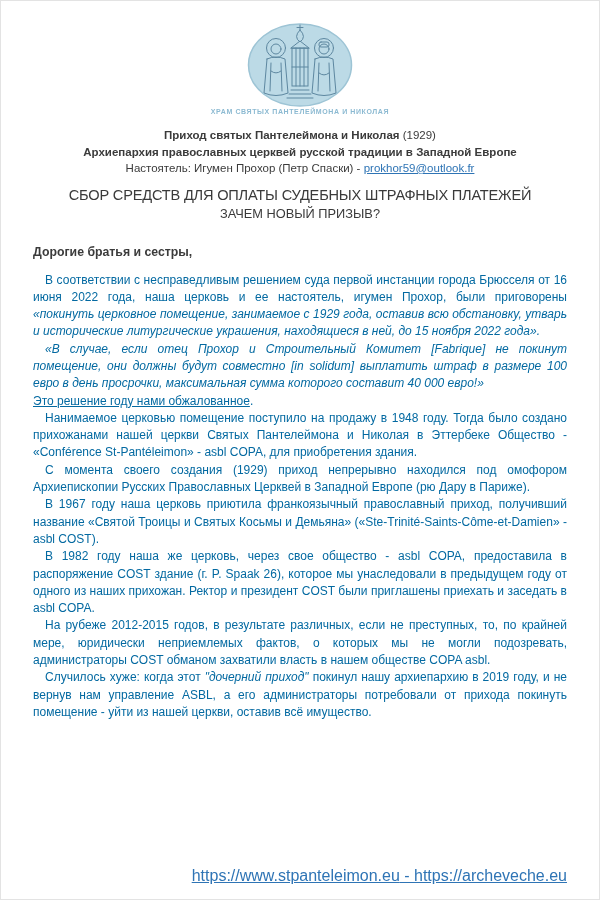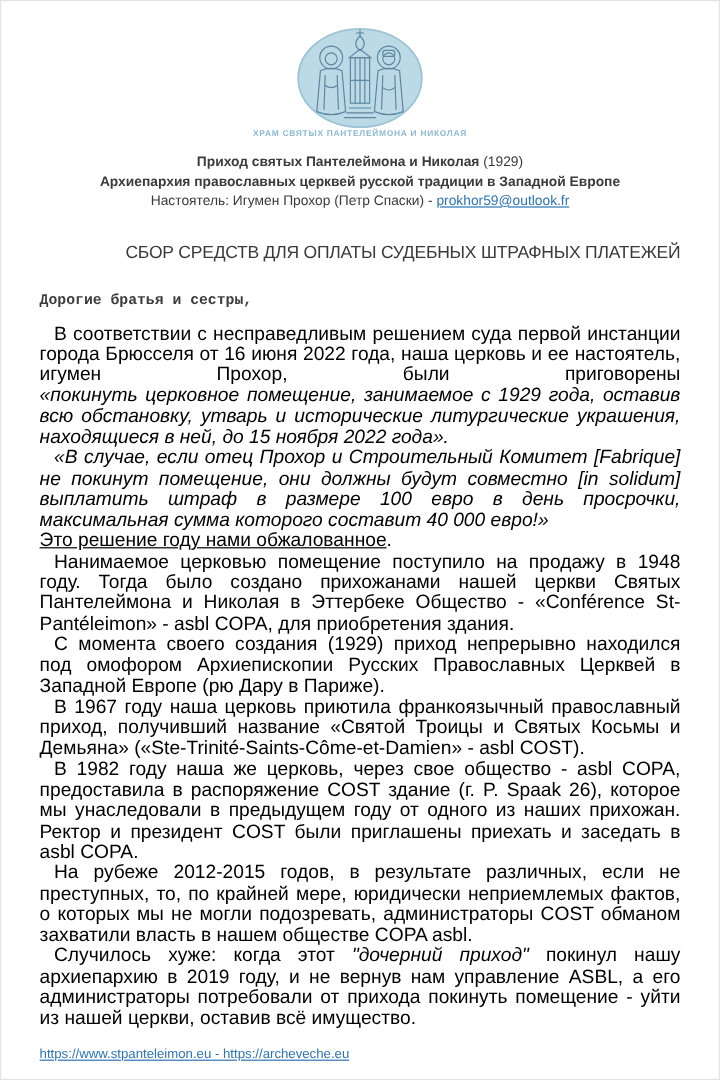--- a/index.html
+++ b/index.html
@@ -16,41 +16,41 @@
   
   .logo-wrap { text-align:center; margin-bottom:12px; }
   .logo-svg { display:block; margin:0 auto; }
   .logo-caption {
     font-size:7px; font-weight:bold; letter-spacing:0.6px;
     color:#8cbad2; margin-top:1px; white-space:nowrap;
   }
   
   .header-block {
     text-align:center; font-size:11.5px; line-height:16.5px;
-    color:#3b3b3b; margin-bottom:26px;
+    color:#3b3b3b; margin-bottom:10px;
   }
   .b { font-weight:bold; }
   .link { color:#2e74b5; text-decoration:underline; cursor:pointer; }
   
   .title-block { text-align:center; color:#3a3a3a; margin-bottom:24px; }
-  .title-line1 { font-size:14.6px; letter-spacing:-0.2px;text-align:right; }
+  .title-line1 { font-size:14.6px; letter-spacing:-0.2px; }
   .title-line2 { font-size:12.8px; margin-top:3px; }
   
-  .salutation { font-size:12.3px; font-weight:bold; margin:0 0 13px 0;font-family:Liberation Mono, monospace; }
+  .salutation { font-size:12.3px; font-weight:bold; margin:0 0 13px 0; }
   p.bp {
-    margin:0; font-size:16px; line-height:17.3px;
-    text-align:justify; color:#000000;
+    margin:0; font-size:12px; line-height:17.3px;
+    text-align:justify; color:#0369a1;
   }
   .indent { text-indent:12px; }
   .gap { margin-top:17px; }
   .just-last { text-align-last:justify; }
   .it { font-style:italic; }
   .us { text-decoration:underline; }
   
-  .footer { margin-top:auto; text-align:left; font-size:11px; padding-bottom:2px; }
+  .footer { margin-top:auto; text-align:right; font-size:16px; padding-bottom:2px; }
 </style>
 </head>
 <body>
 
 <div class="page">
 
   <div class="logo-wrap">
     <svg class="logo-svg" width="106" height="84" viewBox="0 0 106 84">
       <ellipse cx="53" cy="42" rx="51.5" ry="41" fill="#bcdae6" stroke="#9dc4d5" stroke-width="1.5"></ellipse>
       <g stroke="#5d87a0" stroke-width="1" fill="none" stroke-linecap="round">
@@ -93,20 +93,21 @@
       <span class="b">Приход святых Пантелеймона и Николая</span><span> (1929)</span>
     </div>
     <div class="b">Архиепархия православных церквей русской традиции в Западной Европе</div>
     <div>
       <span>Настоятель: Игумен Прохор (Петр Спаски) - </span><a class="link">prokhor59@outlook.fr</a>
     </div>
   </div>
 
   <div class="title-block">
     <div class="title-line1">СБОР СРЕДСТВ ДЛЯ ОПЛАТЫ СУДЕБНЫХ ШТРАФНЫХ ПЛАТЕЖЕЙ</div>
+    <div class="title-line2">ЗАЧЕМ НОВЫЙ ПРИЗЫВ?</div>
   </div>
 
   <p class="salutation">Дорогие братья и сестры,</p>
 
   <p class="bp indent just-last">В соответствии с несправедливым решением суда первой инстанции города Брюсселя от 16 июня 2022 года, наша церковь и ее настоятель, игумен Прохор, были приговорены</p>
   <p class="bp it">«покинуть церковное помещение, занимаемое с 1929 года, оставив всю обстановку, утварь и исторические литургические украшения, находящиеся в ней, до 15 ноября 2022 года».</p>
   <p class="bp it indent">«В случае, если отец Прохор и Строительный Комитет [Fabrique] не покинут помещение, они должны будут совместно [in solidum] выплатить штраф в размере 100 евро в день просрочки, максимальная сумма которого составит 40 000 евро!»</p>
 
   <p class="bp gap">
     <span class="us">Это решение году нами обжалованное</span><span>.</span>

